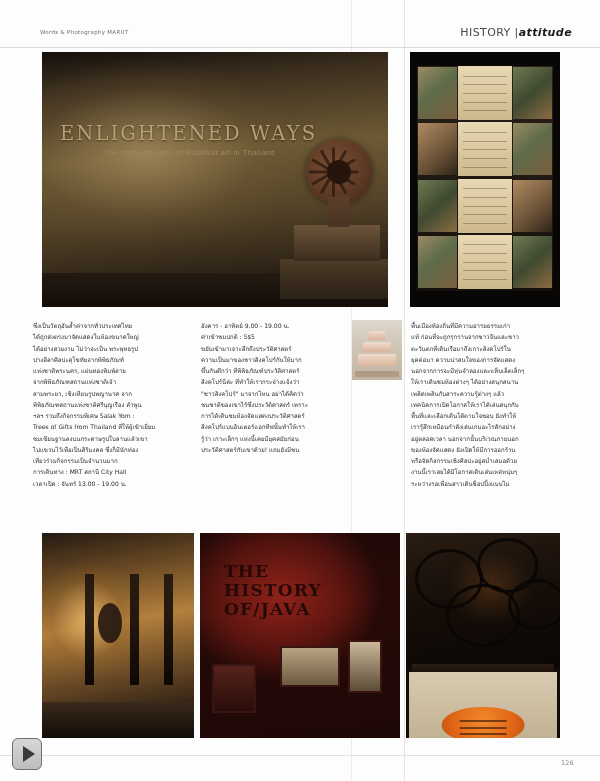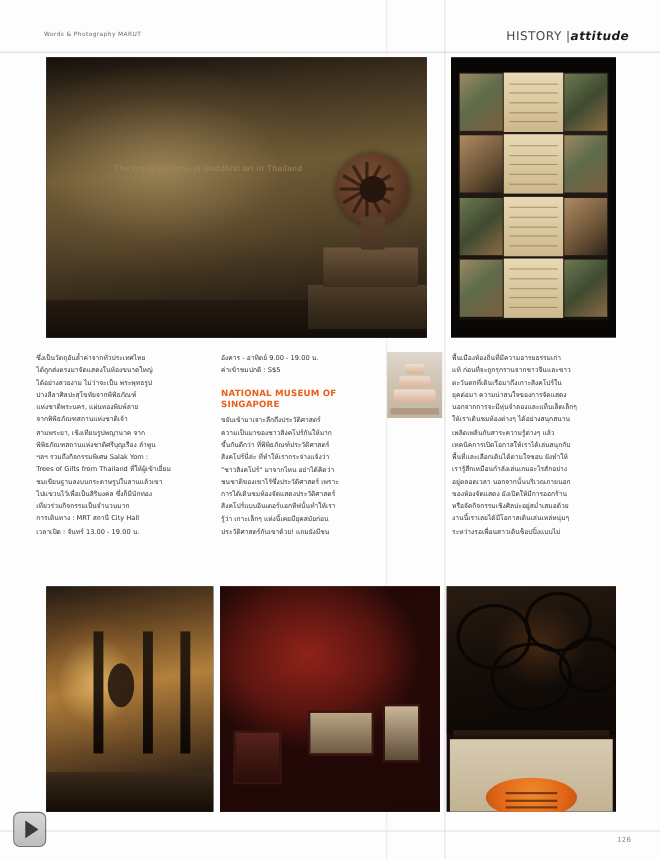--- a/index.html
+++ b/index.html
@@ -278,20 +278,21 @@
     <div class="credit">Words &amp; Photography MARUT</div>
     <div class="folio-top">
       <span>HISTORY |</span><b>attitude</b>
     </div>
     <div class="rule"></div>
   </div>
 
   <div class="photo hero">
     <div class="wall"></div>
     <div class="floor"></div>
+    <div class="ttl">ENLIGHTENED WAYS</div>
     <div class="sub">The many streams of Buddhist art in Thailand</div>
     <div class="ped1"></div>
     <div class="ped2"></div>
     <div class="wheel-wrap">
       <div class="disc"></div>
       <div class="spoke" style="transform:rotate(0deg)"></div>
       <div class="spoke" style="transform:rotate(30deg)"></div>
       <div class="spoke" style="transform:rotate(60deg)"></div>
       <div class="spoke" style="transform:rotate(90deg)"></div>
       <div class="spoke" style="transform:rotate(120deg)"></div>
@@ -373,21 +374,20 @@
     <p>ชมเขียนฐานลงบนกระดาษรูปใบลานแล้วเขา</p>
     <p>ไปแขวนไว้เพื่อเป็นสิริมงคล ซึ่งก็มีนักท่อง</p>
     <p>เที่ยวร่วมกิจกรรมเป็นจำนวนมาก</p>
     <p>การเดินทาง : MRT สถานี City Hall</p>
     <p>เวลาเปิด : จันทร์ 13.00 - 19.00 น.</p>
   </div>
 
   <div class="col col-2">
     <p class="meta">อังคาร - อาทิตย์ 9.00 - 19.00 น.</p>
     <p class="meta">ค่าเข้าชมปกติ : S$5</p>
-    <div class="museum-head">NATIONAL MUSEUM OF SINGAPORE</div>
     <p>ขยับเข้ามาเจาะลึกถึงประวัติศาสตร์</p>
     <p>ความเป็นมาของชาวสิงคโปร์กันให้มาก</p>
     <p>ขึ้นกันดีกว่า ที่พิพิธภัณฑ์ประวัติศาสตร์</p>
     <p>สิงคโปร์นี่ล่ะ ที่ทำให้เรากระจ่างแจ้งว่า</p>
     <p>"ชาวสิงคโปร์" มาจากไหน อย่าได้คิดว่า</p>
     <p>ชนชาติของเขาไร้ซึ่งประวัติศาสตร์ เพราะ</p>
     <p>การได้เดินชมห้องจัดแสดงประวัติศาสตร์</p>
     <p>สิงคโปร์แบบอินเตอร์แอกทีฟนั้นทำให้เรา</p>
     <p>รู้ว่า เกาะเล็กๆ แห่งนี้เคยมียุคสมัยก่อน</p>
     <p>ประวัติศาสตร์กับเขาด้วย! แถมยังมีชน</p>
@@ -415,20 +415,25 @@
     <div class="hall"></div>
     <div class="pil p1"></div>
     <div class="pil p2"></div>
     <div class="pil p3"></div>
     <div class="oval"></div>
     <div class="floorL"></div>
   </div>
 
   <div class="photo ex-mid">
     <div class="red"></div>
+    <div class="hist">
+      <div>THE</div>
+      <div>HISTORY</div>
+      <div>OF/JAVA</div>
+    </div>
     <div class="pic pa"></div>
     <div class="pic pb"></div>
     <div class="pic pc"></div>
   </div>
 
   <div class="photo ex-right">
     <div class="bikes">
       <div class="rim r1"></div>
       <div class="rim r2"></div>
       <div class="rim r3"></div>

